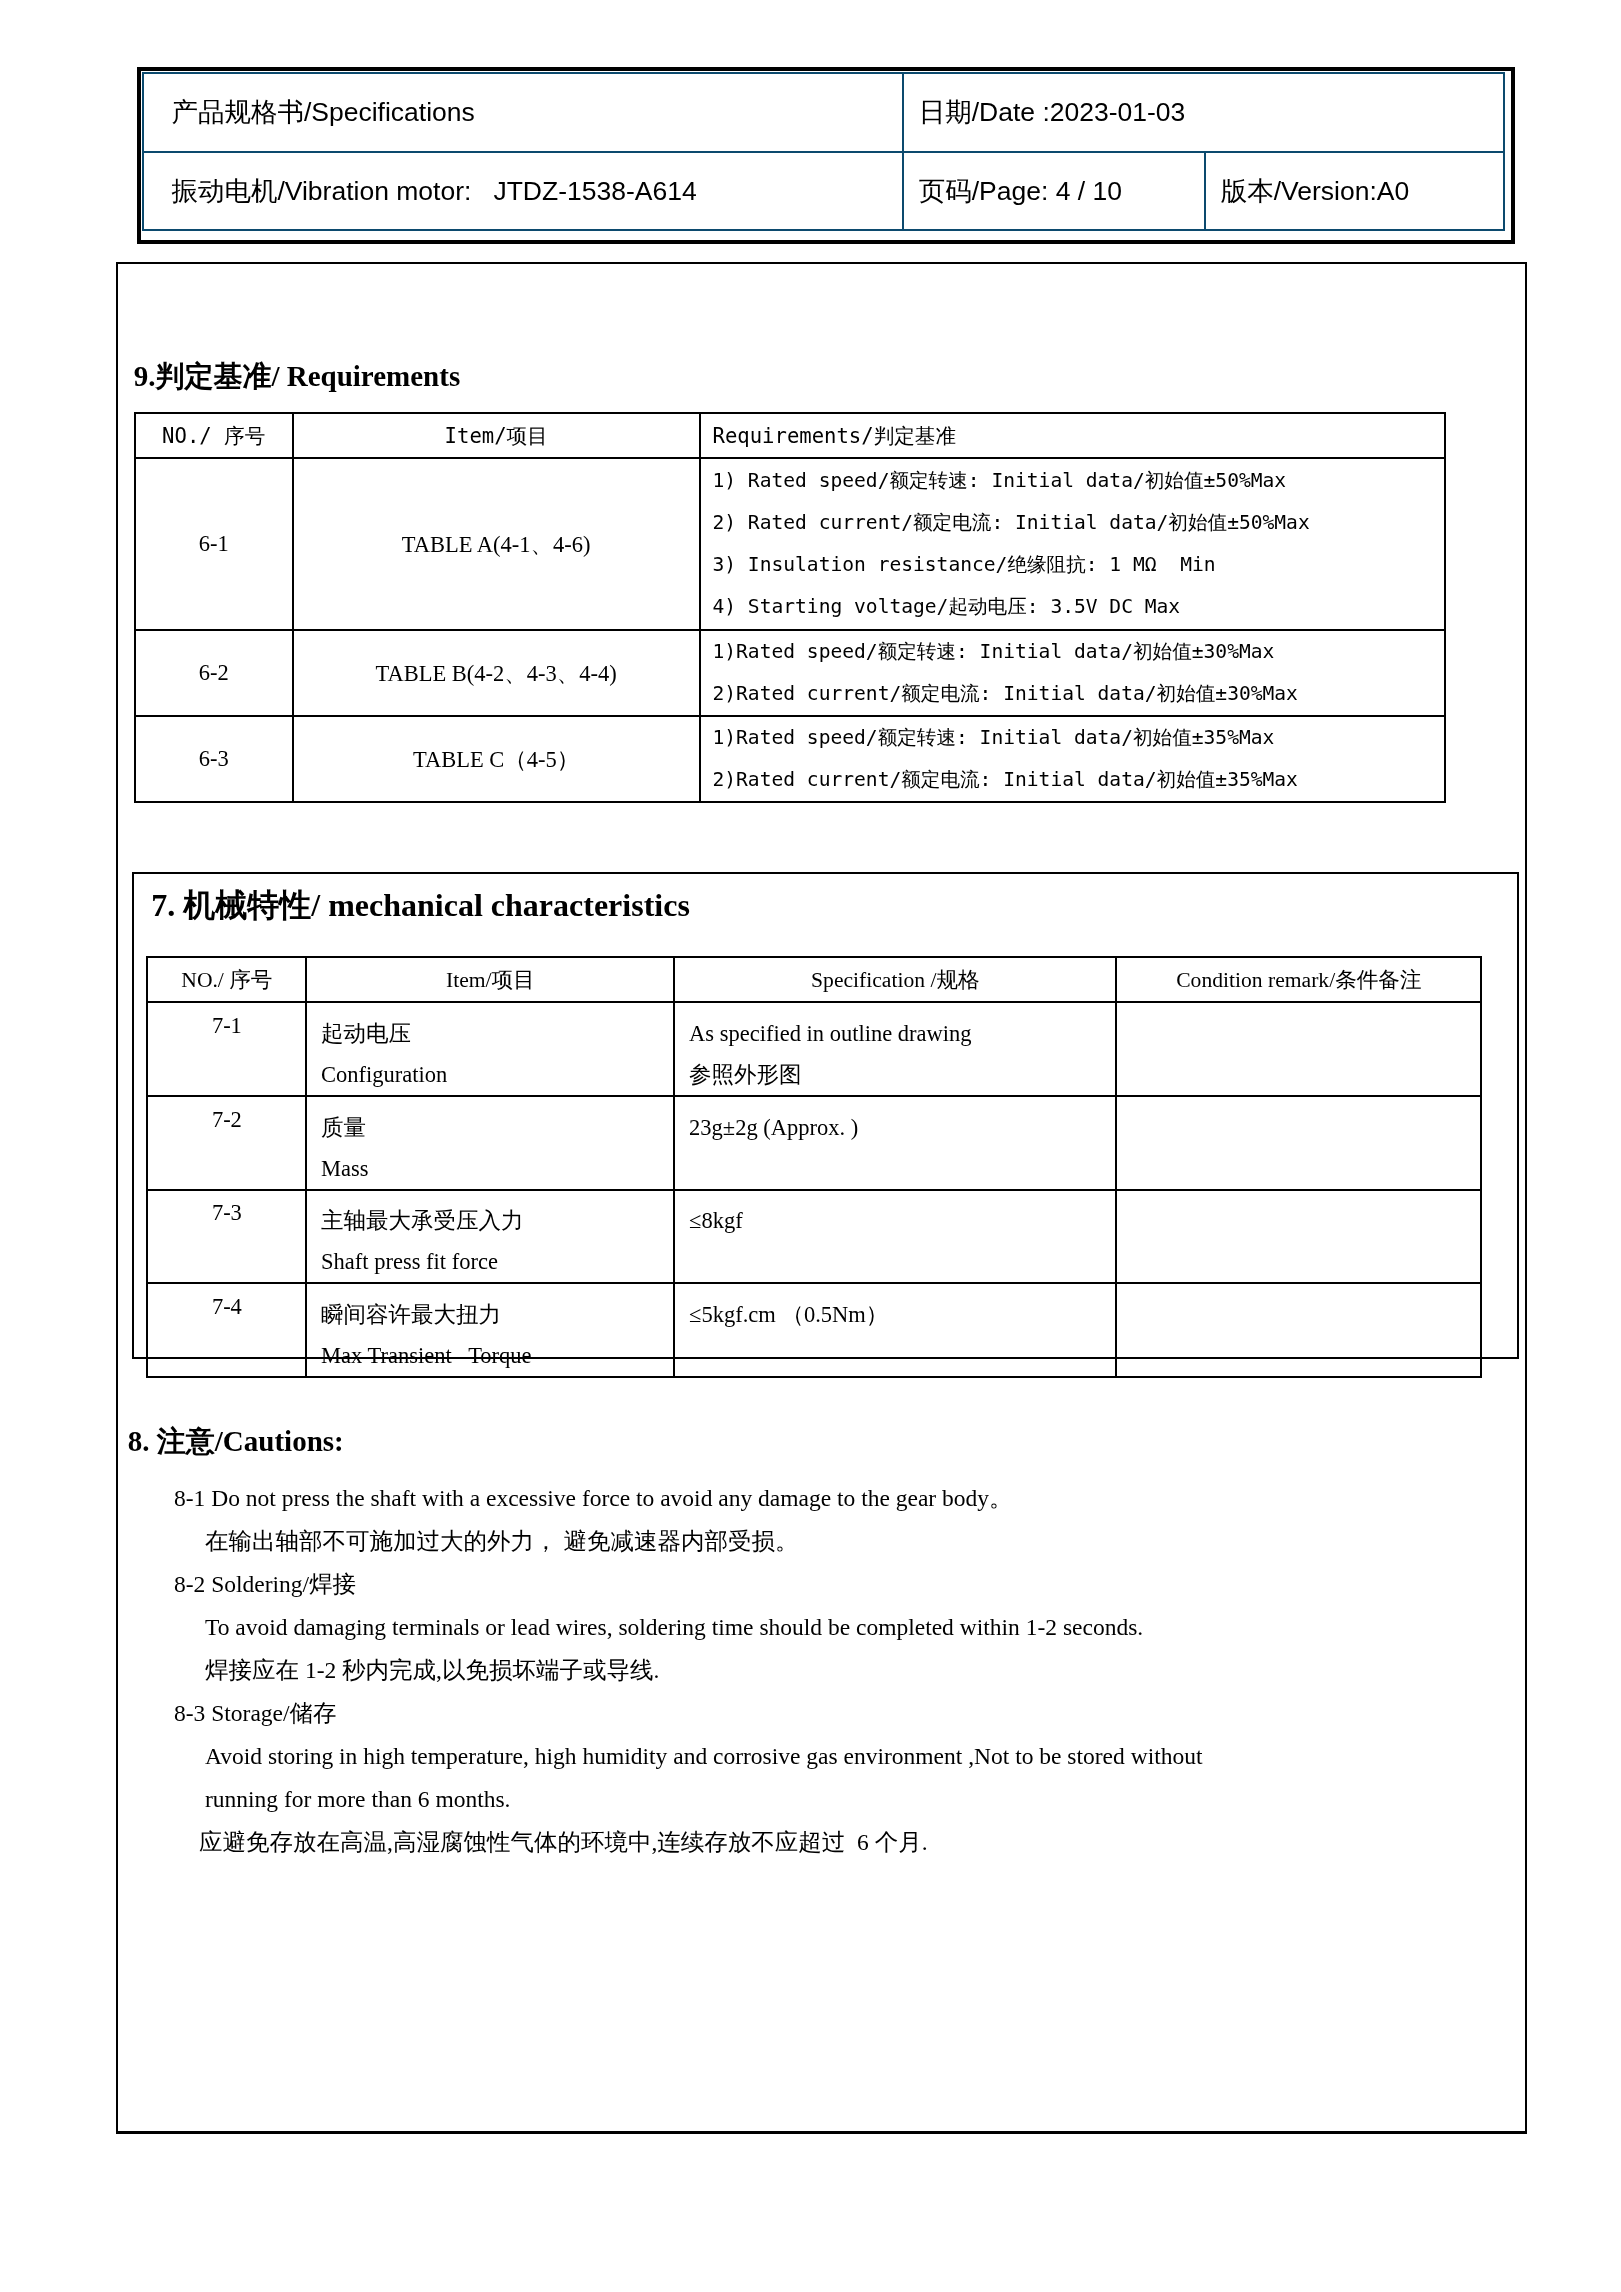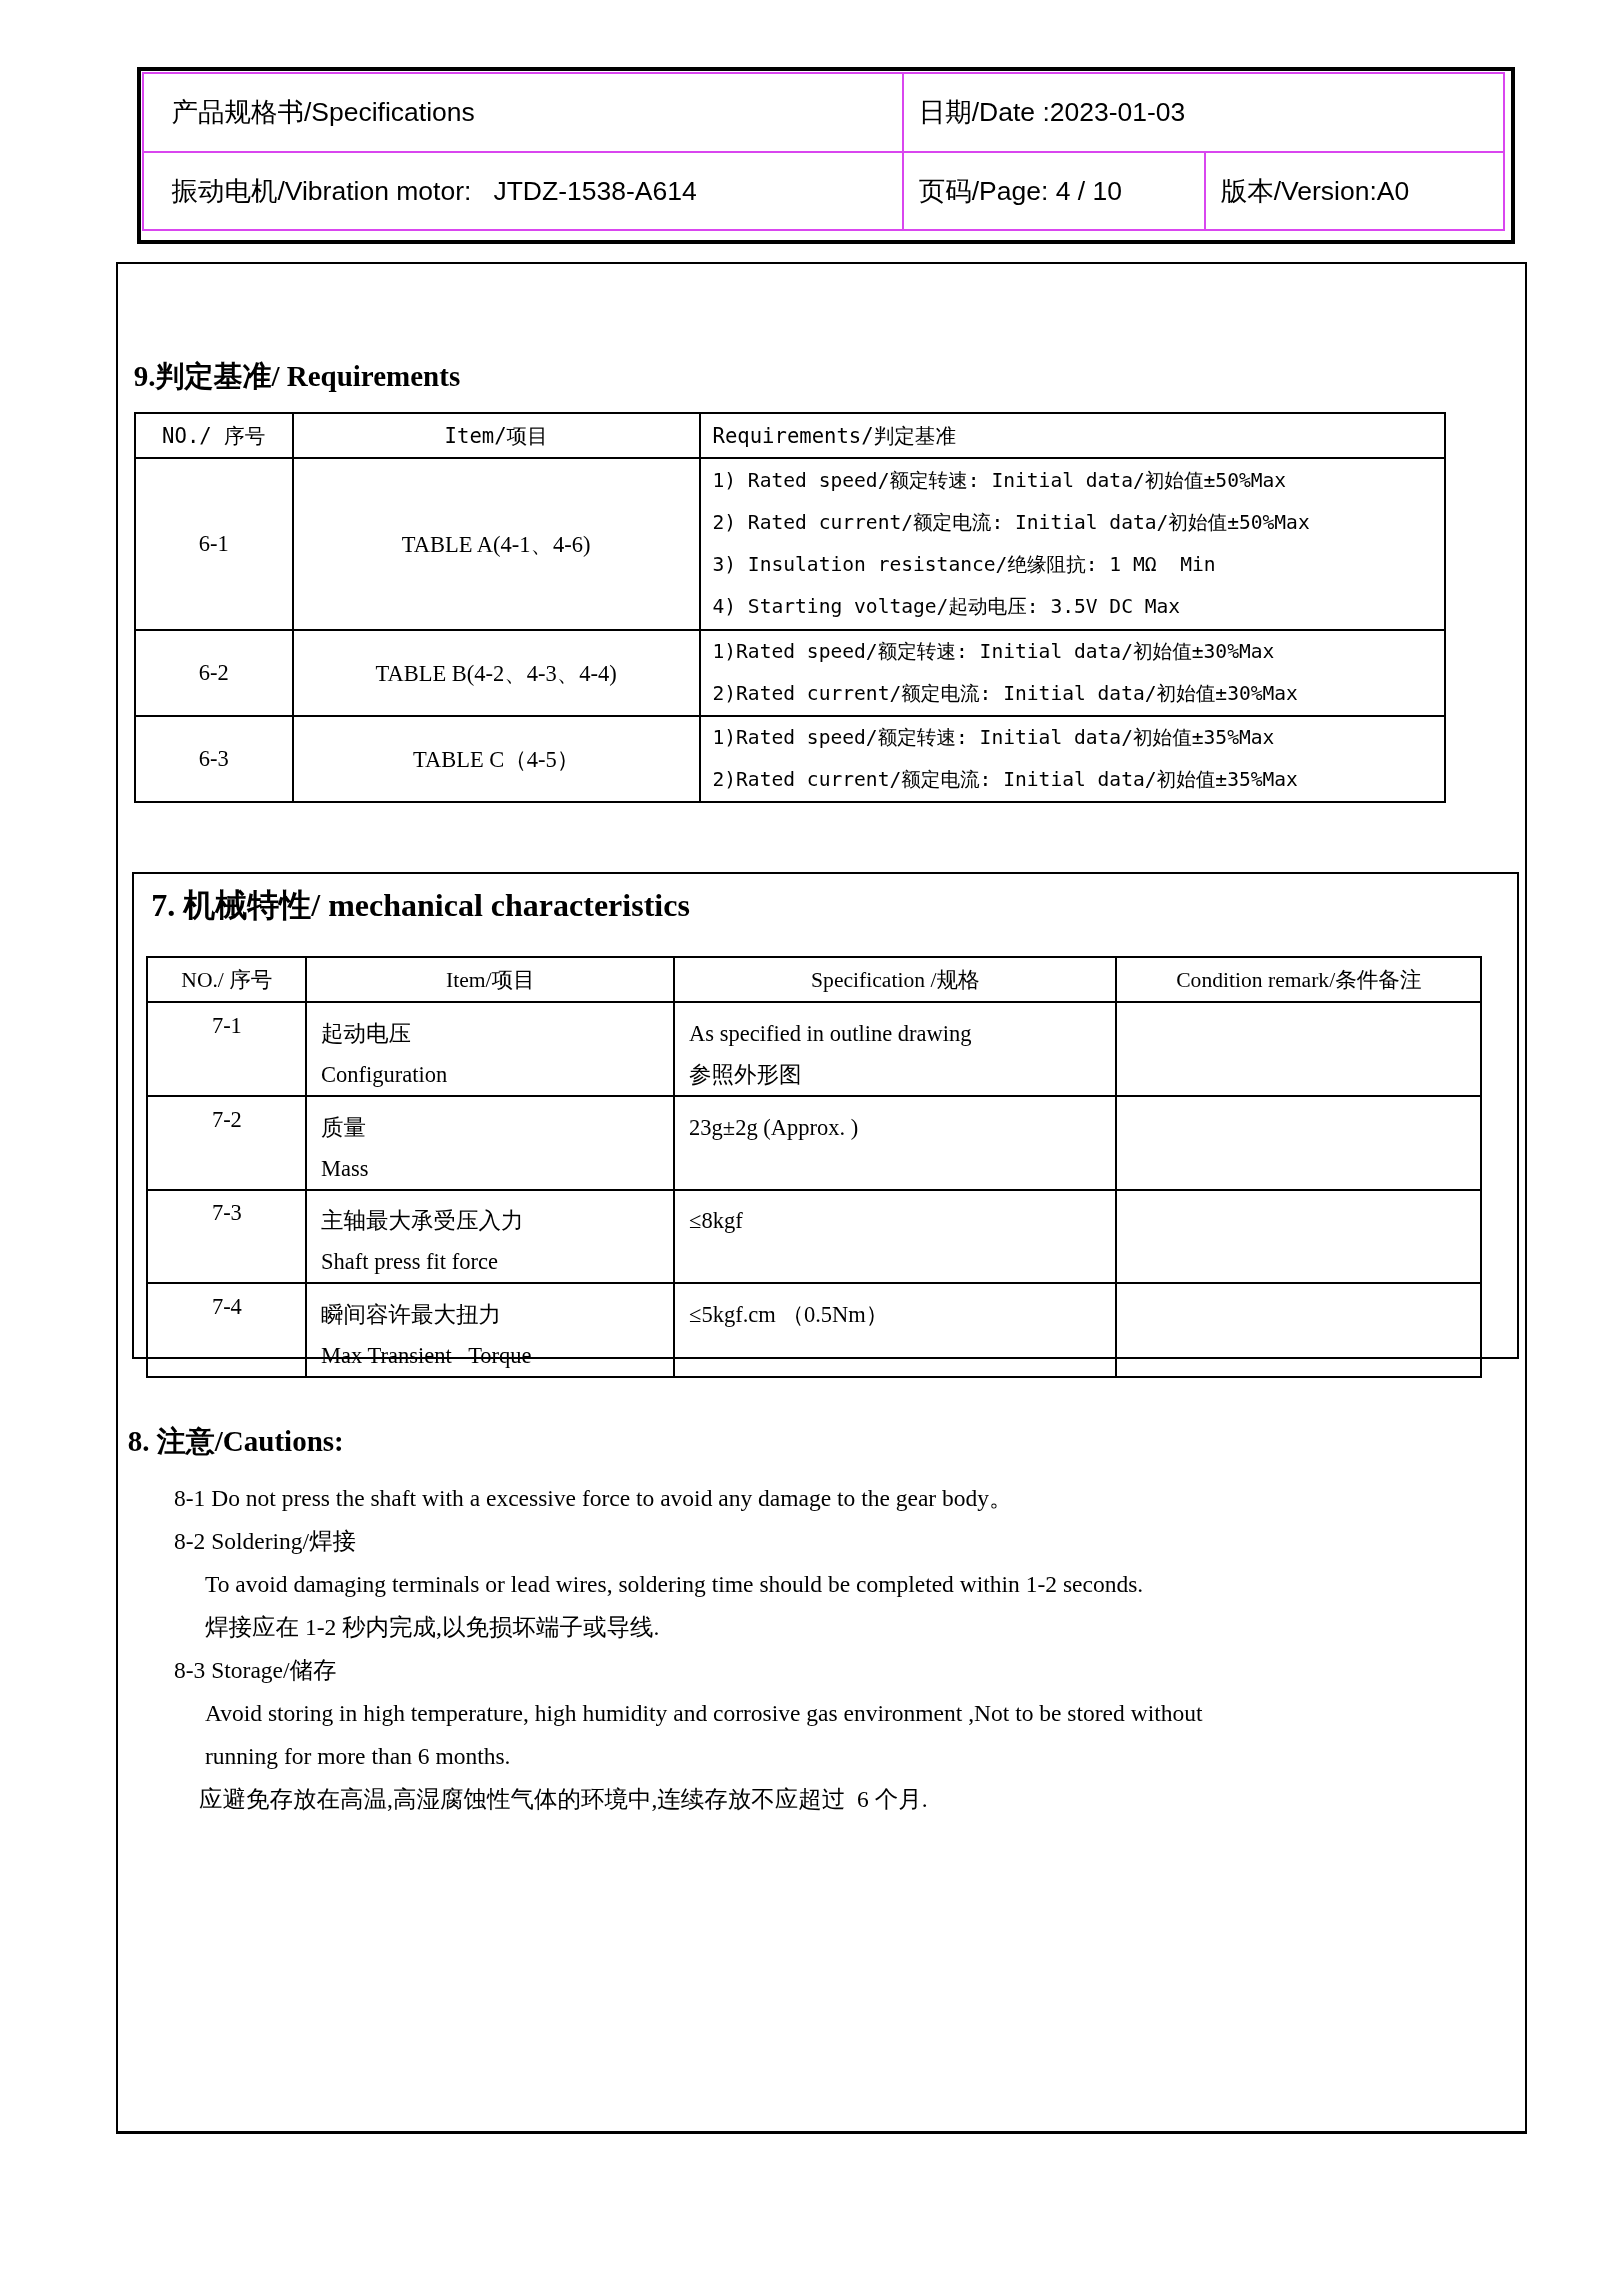--- a/index.html
+++ b/index.html
@@ -2,21 +2,21 @@
 <html><head>
 <meta charset="utf-8">
 <style>
   html,body{margin:0;padding:0;background:#888;}
   .page{position:relative;width:1621px;height:2293px;background:#ffffff;color:#000;
         font-family:"Liberation Serif",serif;overflow:hidden;}
 
   
   .hdr{position:absolute;left:142px;top:72px;width:1360px;height:159px;
        border-collapse:collapse;table-layout:fixed;}
-  .hdr td{border:2px solid #d946ef;vertical-align:middle;padding:0 0 0 27.4px;
+  .hdr td{border:2px solid #0c4a6e;vertical-align:middle;padding:0 0 0 27.4px;
           font-family:"Liberation Sans",sans-serif;font-size:26.5px;white-space:pre;}
   .hdr-outline{position:absolute;left:137px;top:67px;width:1370px;height:169px;
        border:4.9px solid #000;pointer-events:none;}
   .hdr td.tight{padding-left:14.7px;margin-left:32px;}
 
   
   .content{position:absolute;left:116px;top:262px;width:1407px;height:1867px;
            border:2.9px solid #000;border-bottom-width:3.9px;}
 
   
@@ -182,20 +182,21 @@
           </td>
           <td></td>
         </tr>
       </tbody>
         </table>
     </div>
 
     <div class="s8-title">8. 注意/Cautions:</div>
     <div class="cautions">
       <div class="ind-a">8-1 Do not press the shaft with a excessive force to avoid any damage to the gear body。</div>
+      <div class="ind-b">在输出轴部不可施加过大的外力， 避免减速器内部受损。</div>
       <div class="ind-a">8-2 Soldering/焊接</div>
       <div class="ind-b">To avoid damaging terminals or lead wires, soldering time should be completed within 1-2 seconds.</div>
       <div class="ind-b">焊接应在 1-2 秒内完成,以免损坏端子或导线.</div>
       <div class="ind-a">8-3 Storage/储存</div>
       <div class="ind-b">Avoid storing in high temperature, high humidity and corrosive gas environment ,Not to be stored without</div>
       <div class="ind-b">running for more than 6 months.</div>
       <div class="ind-c">应避免存放在高温,高湿腐蚀性气体的环境中,连续存放不应超过  6 个月.</div>
     </div>
 
   </div>

